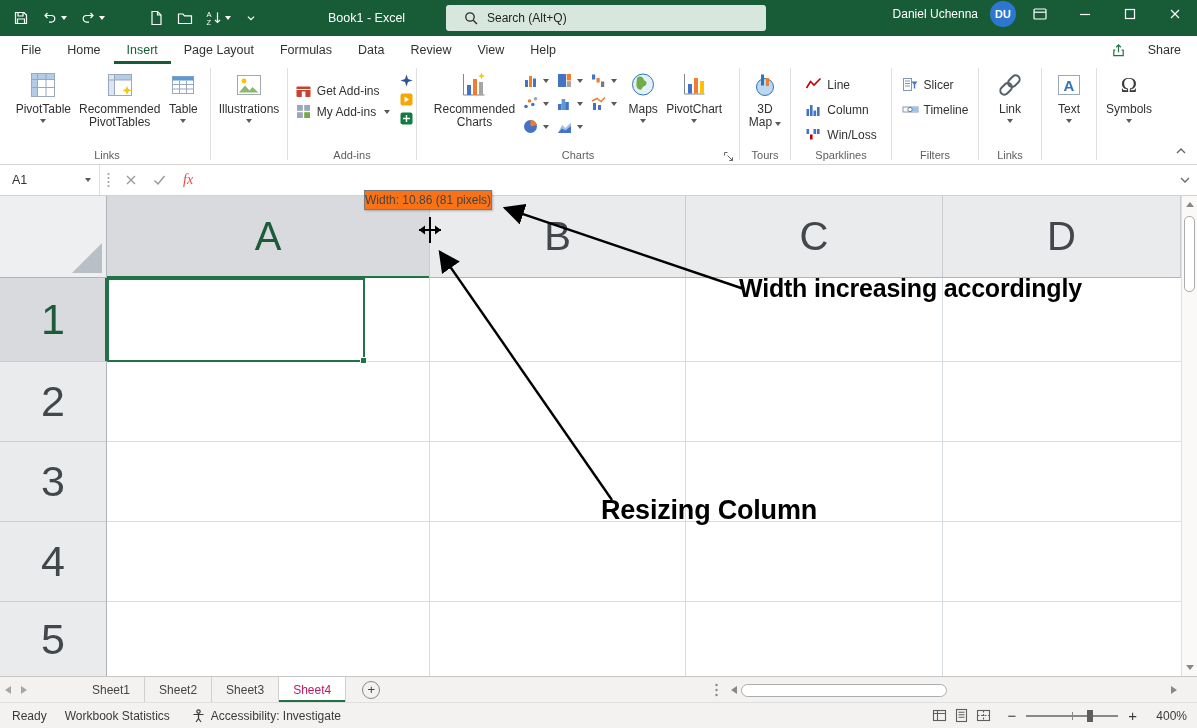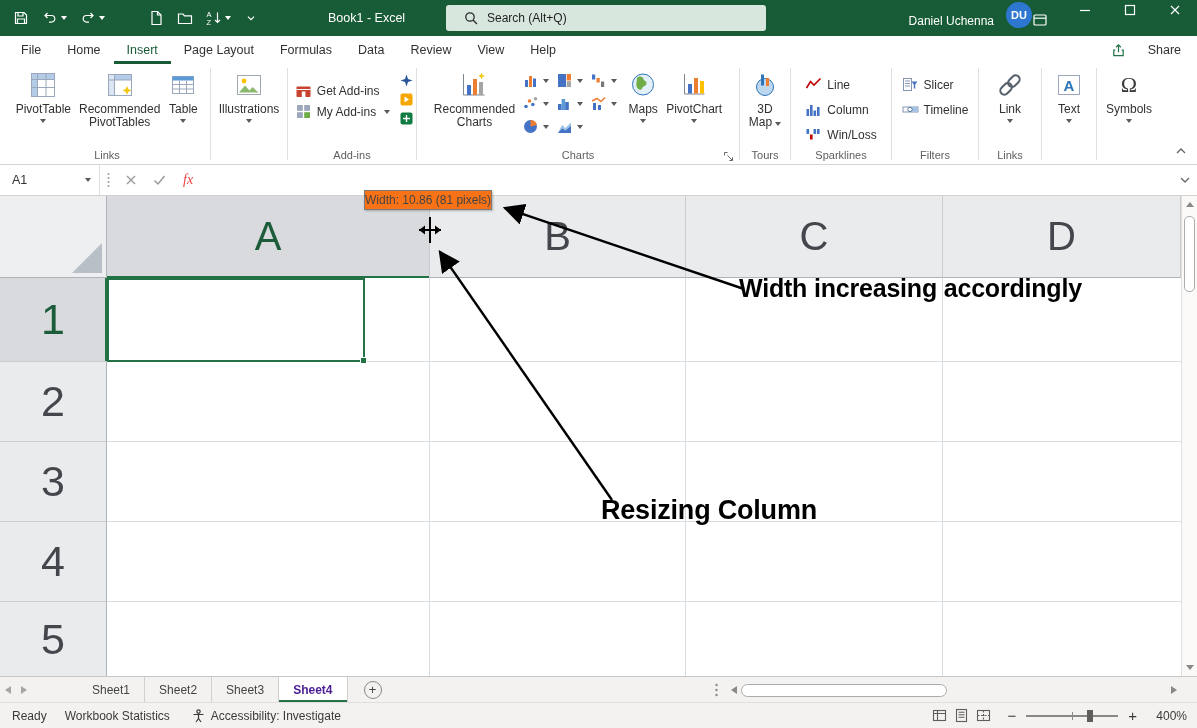--- a/index.html
+++ b/index.html
@@ -6,23 +6,23 @@
 body{font-family:"Liberation Sans",sans-serif;background:#777}
 #app{position:relative;width:1197px;height:728px;background:#fff;overflow:hidden;color:#333;font-size:12px}
 
 
 .titlebar{position:absolute;top:0;left:0;width:100%;height:36px;background:#185C37;display:flex;align-items:center;color:#fff;z-index:20}
 .qat{display:flex;align-items:center;gap:13px;padding-left:13px}
 .tb-btn{display:inline-flex;align-items:center;gap:3px;cursor:pointer}
 .caret-w{width:0;height:0;border-left:3.5px solid transparent;border-right:3.5px solid transparent;border-top:4px solid #fff;display:inline-block}
 .doc-title{margin-left:70px;font-size:12.5px;white-space:nowrap}
 .searchbox{position:absolute;left:446px;top:5px;width:320px;height:26px;background:#D8E7DE;border-radius:3px;display:flex;align-items:center;gap:9px;padding-left:18px;color:#1f1f1f;cursor:text}
-.tb-right{position:absolute;right:0;top:0;height:28px;display:flex;align-items:flex-end}
+.tb-right{position:absolute;right:0;top:0;height:28px;display:flex;align-items:center}
 .user-name{font-size:12px;margin-right:12px;cursor:pointer}
-.avatar{width:26px;height:26px;border-radius:50%;background:#2E77D0;color:#fff;display:flex;align-items:center;justify-content:center;font-size:11px;font-weight:bold;cursor:pointer}
+.avatar{width:26px;height:26px;border-radius:50%;background:#2E77D0;color:#fff;display:flex;align-items:center;justify-content:center;font-size:11px;font-weight:bold;margin-right:16px;cursor:pointer}
 .win-btn{width:45px;height:36px;display:flex;align-items:center;justify-content:center;cursor:pointer}
 .tbic{margin-right:14px;cursor:pointer;display:flex}
 
 
 .tabrow{position:absolute;top:36px;left:0;width:100%;height:28px;background:#fff;display:flex;align-items:stretch;padding-left:8px;z-index:15}
 .rtab{padding:0 13px;line-height:28px;font-size:12.5px;color:#323130;cursor:pointer;white-space:nowrap}
 .rtab.active{color:#185C37;box-shadow:inset 0 -3px 0 #185C37}
 .share-btn{margin-left:auto;margin-right:16px;display:flex;align-items:center;gap:22px;cursor:pointer;color:#323130;font-size:12.5px}
 
 
@@ -82,21 +82,21 @@
 #anno-resize{left:601px;top:495px;font-size:27px;letter-spacing:-.2px}
 .tooltip{position:absolute;left:364px;top:190px;background:#f97316;border:1px solid #7A7A7A;padding:2px 0;font-size:12px;color:#444;white-space:nowrap;box-shadow:1px 1px 2px rgba(0,0,0,.25);z-index:42}
 
 
 .sheetbar{position:absolute;top:676px;left:0;width:1197px;height:26px;background:#F3F2F1;border-top:1px solid #C8C6C4;display:flex;align-items:stretch;z-index:10}
 .nav-arr{width:0;height:0;margin:auto 5px;cursor:pointer}
 .nav-arr.left{border-top:4.5px solid transparent;border-bottom:4.5px solid transparent;border-right:6px solid #A8A6A4}
 .nav-arr.right{border-top:4.5px solid transparent;border-bottom:4.5px solid transparent;border-left:6px solid #A8A6A4}
 .stabs{display:flex;margin-left:46px}
 .stab{padding:0 14px;display:flex;align-items:center;font-size:12px;color:#444;border-right:1px solid #D2D0CE;cursor:pointer;position:relative}
-.stab.active{background:#fff;color:#4c1d95;font-weight:bold}
+.stab.active{background:#fff;color:#be185d;font-weight:normal}
 .stab.active::after{content:"";position:absolute;left:0;right:0;bottom:0;height:2px;background:#217346}
 .newsheet{width:18px;height:18px;border:1px solid #8A8886;border-radius:50%;display:flex;align-items:center;justify-content:center;margin:auto 0 auto 16px;font-size:13px;color:#444;cursor:pointer;line-height:1}
 .sb-dots{position:absolute;left:714px;top:6px;display:flex;cursor:col-resize}
 .hscroll{position:absolute;left:731px;top:3px;width:446px;height:20px;display:flex;align-items:center}
 .hs-arr{width:0;height:0;cursor:pointer}
 .hs-arr.left{border-top:4.5px solid transparent;border-bottom:4.5px solid transparent;border-right:6px solid #8A8886;margin-right:4px}
 .hs-arr.right{border-top:4.5px solid transparent;border-bottom:4.5px solid transparent;border-left:6px solid #8A8886;margin-left:auto}
 .hs-thumb{width:206px;height:13px;background:#fff;border:1px solid #ACACAC;border-radius:7px;cursor:grab}
 
 

